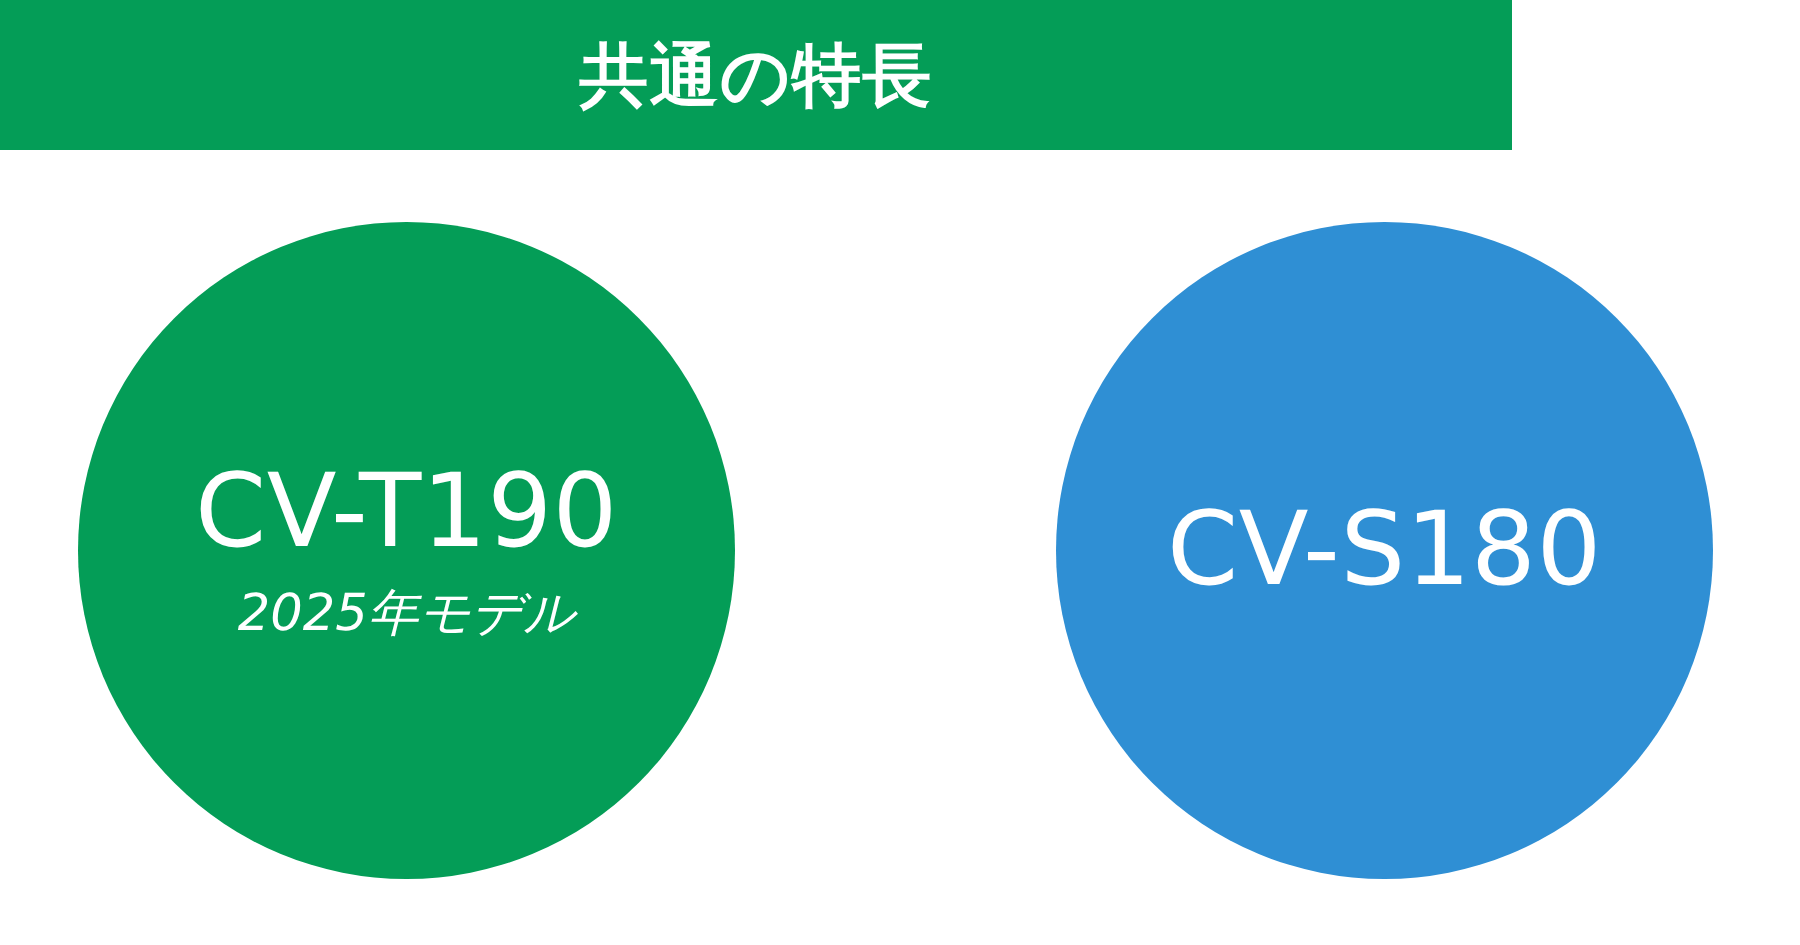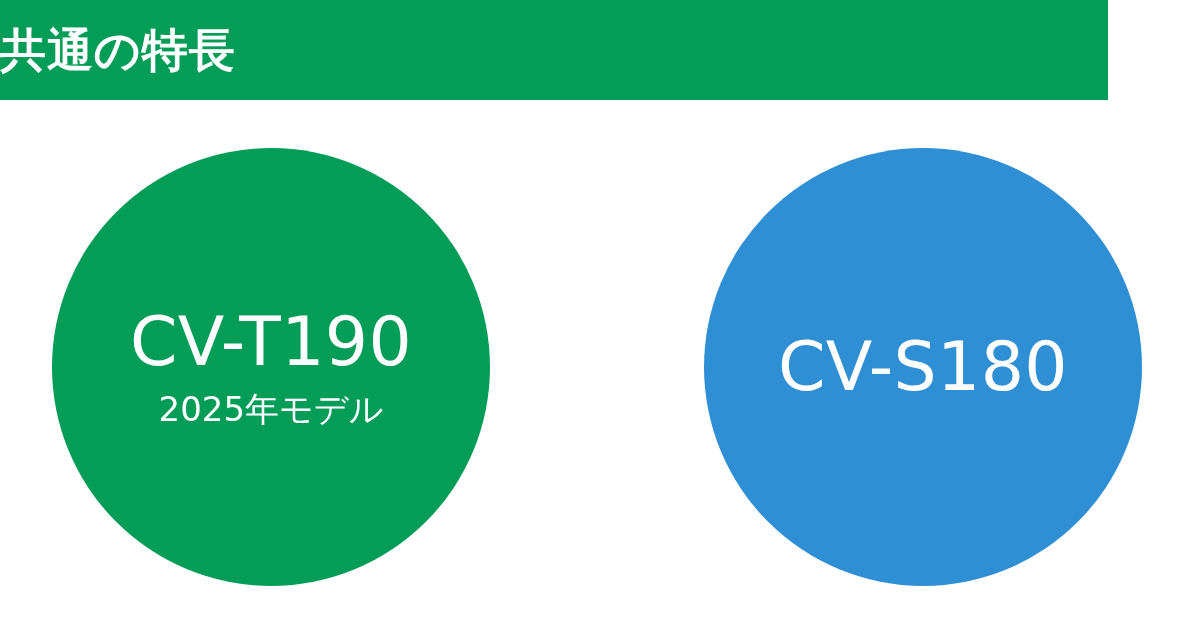--- a/index.html
+++ b/index.html
@@ -20,26 +20,26 @@
     width: 1200px;
     height: 630px;
     background: #ffffff;
   }
 
   
   .header-banner {
     position: absolute;
     left: 0;
     top: 0;
-    width: 1108px;
+    width: 1008px;
     height: 100px;
     background: #049d57;
     display: flex;
     align-items: center;
-    justify-content: flex-start;
+    justify-content: center;
     box-sizing: border-box;
   }
   .header-title {
     color: #ffffff;
     font-size: 46px;
     font-weight: 700;
     line-height: 1;
     letter-spacing: 0.02em;
     white-space: nowrap;
     text-align: center;
@@ -87,20 +87,21 @@
     font-family: "DejaVu Sans", "Liberation Sans", sans-serif;
   }
   .model-year {
     color: #ffffff;
     font-size: 34px;
     font-weight: 400;
     line-height: 1.1;
     margin-top: 14px;
     white-space: nowrap;
     font-family: "DejaVu Sans", "Liberation Sans", sans-serif;
+    font-style: italic;
   }
 </style>
 </head>
 <body>
 
 <div class="page">
 
   <div class="header-banner">
     <div class="header-title">共通の特長</div>
   </div>

